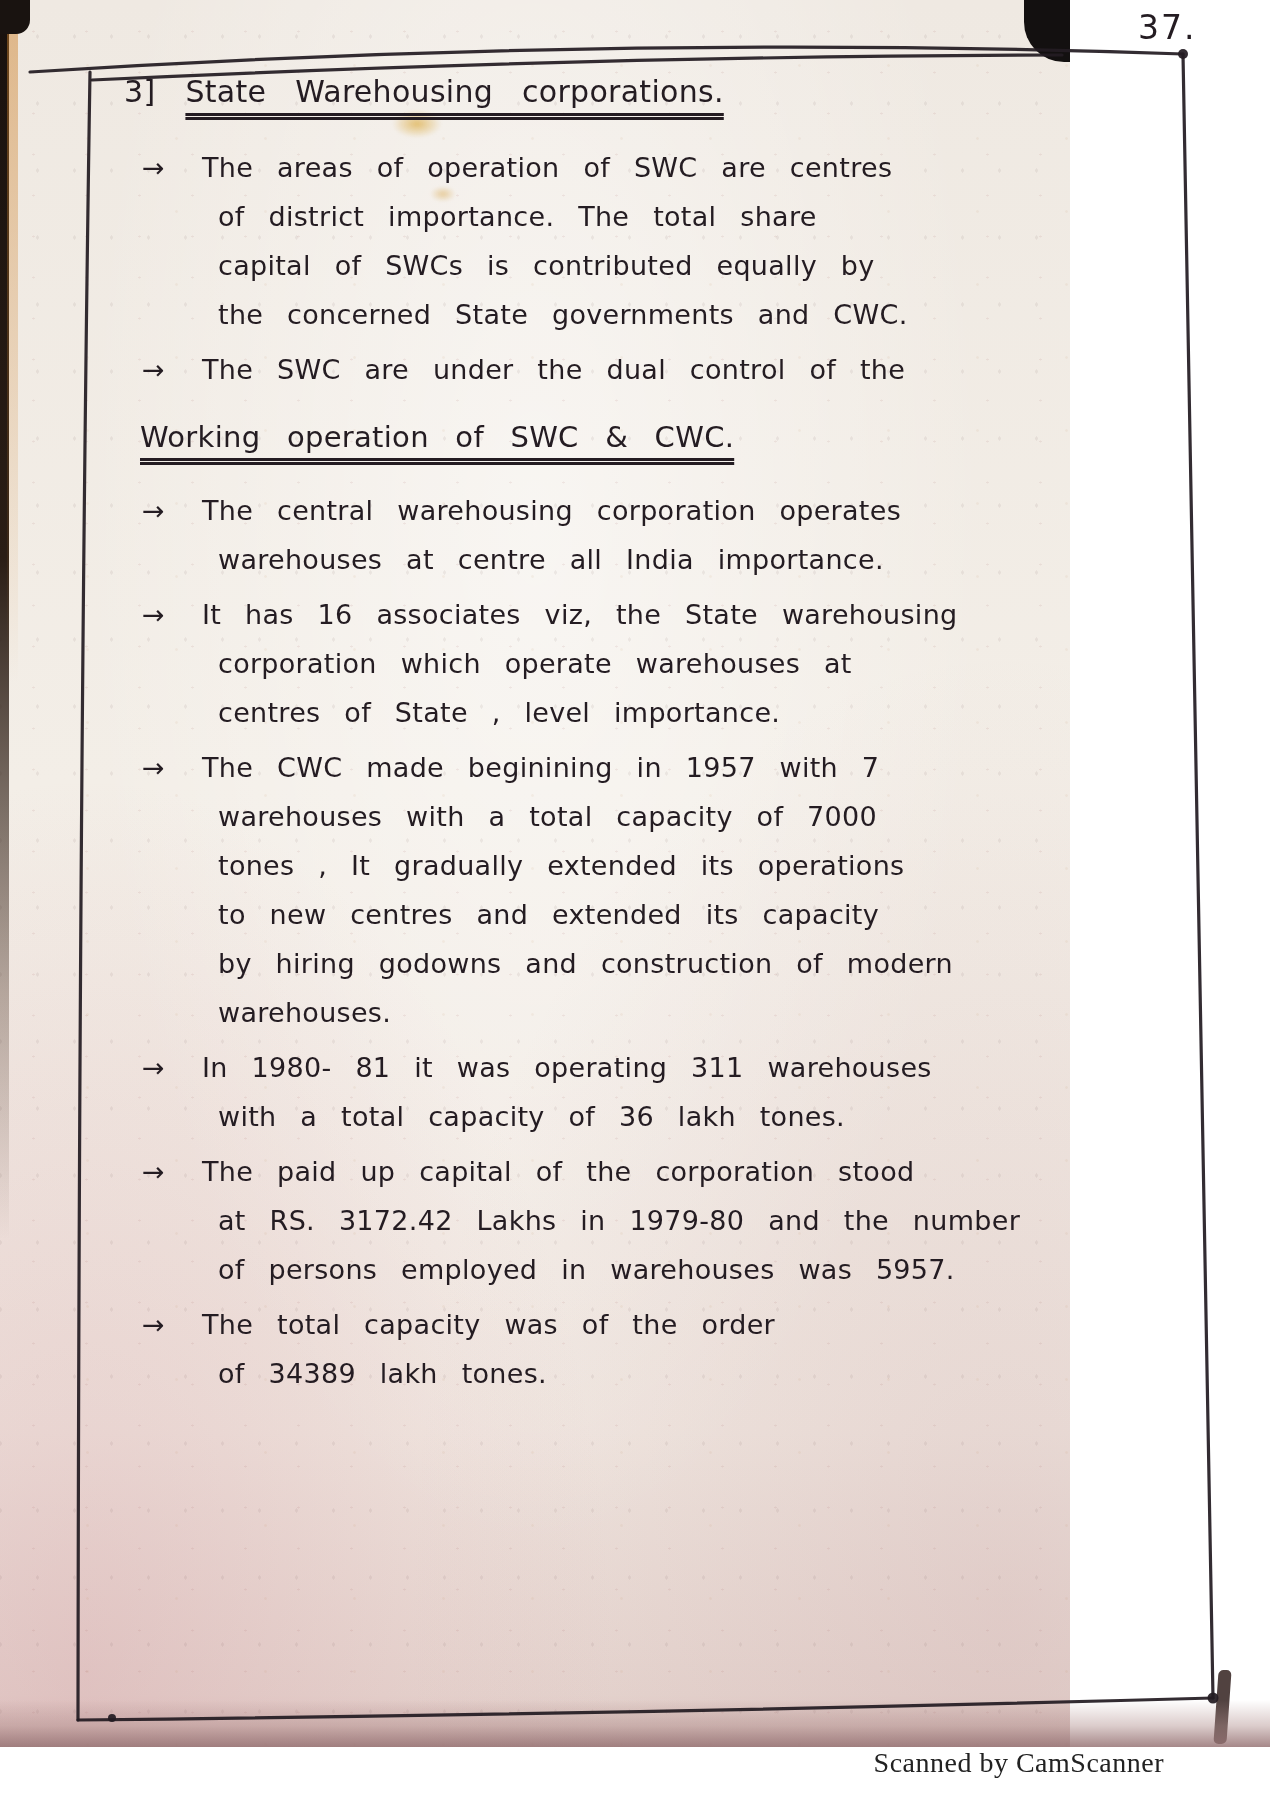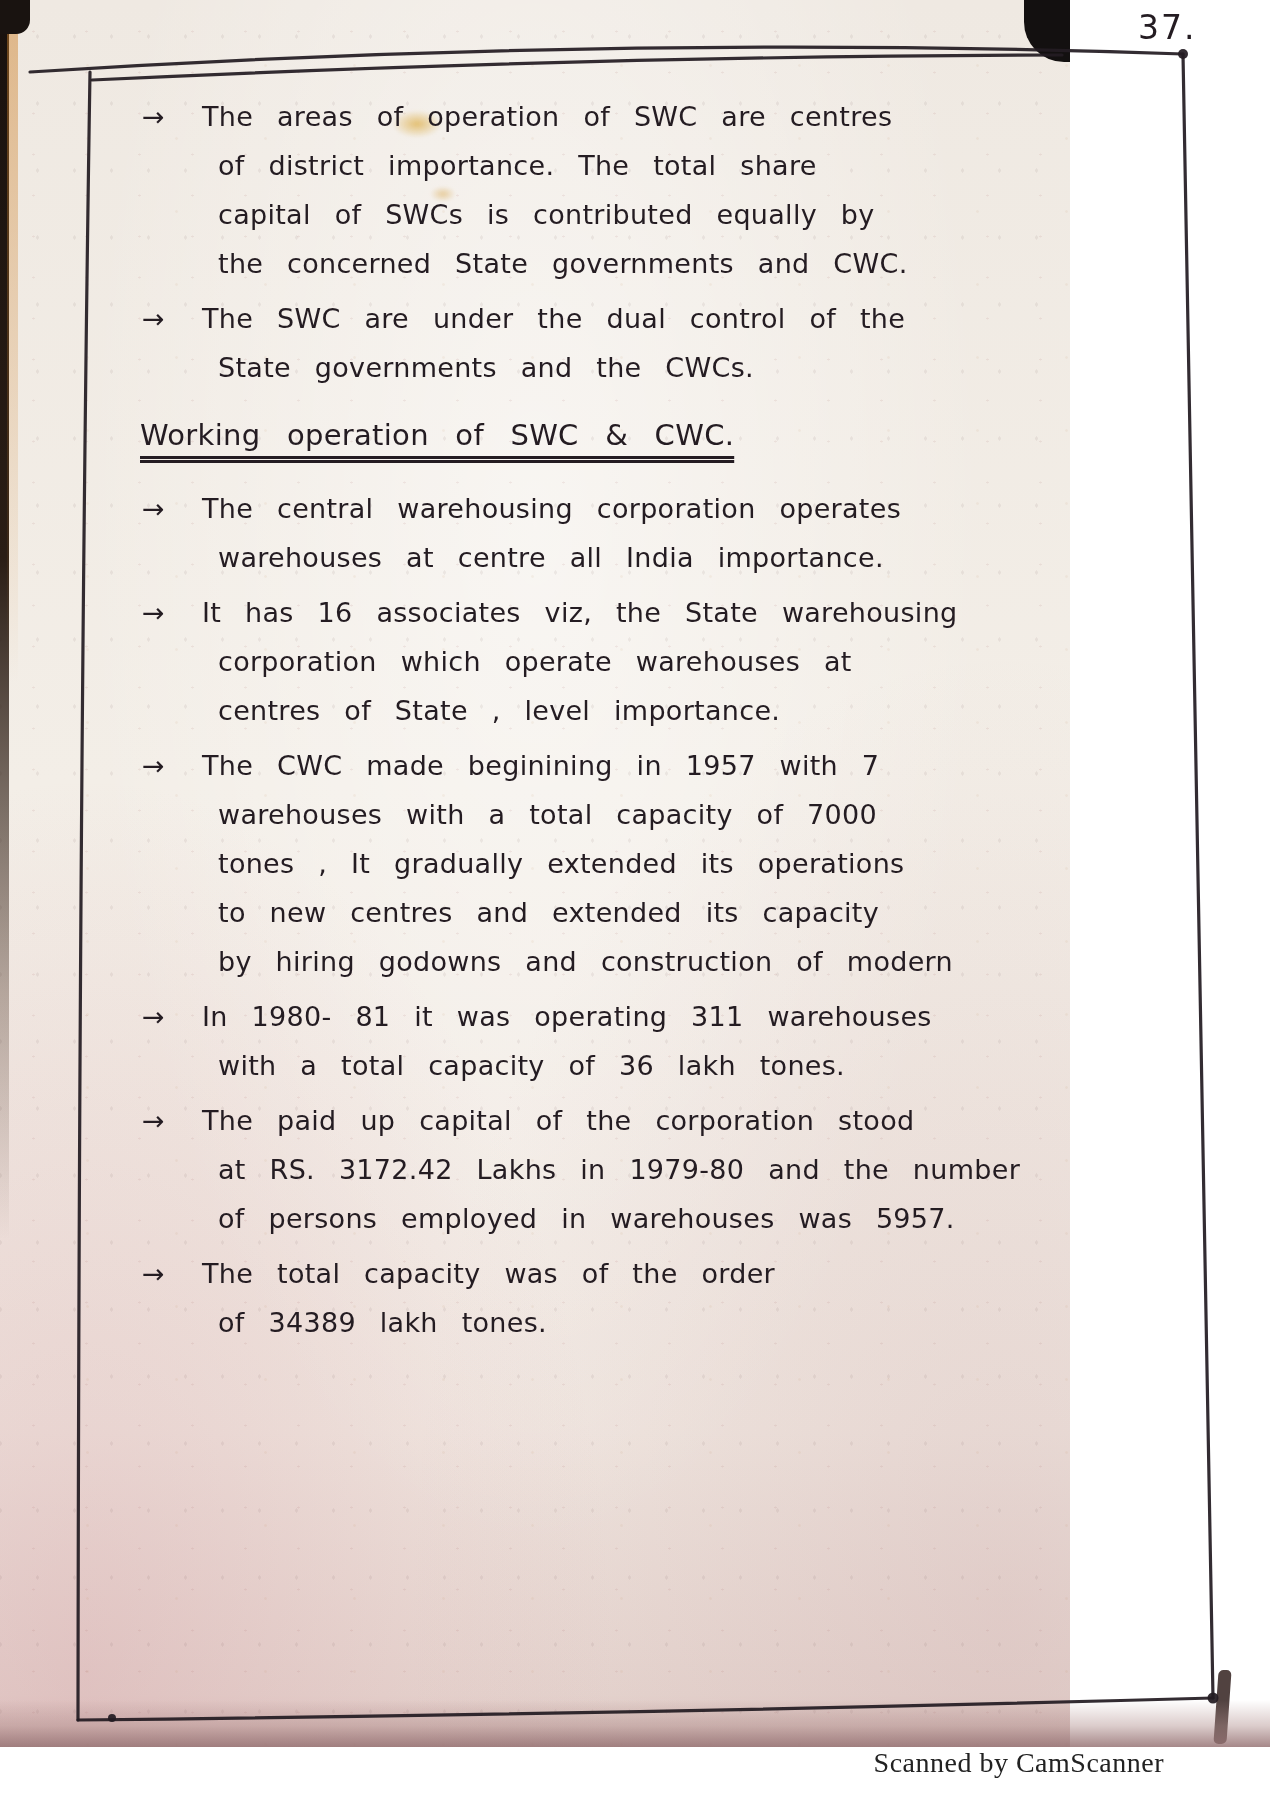--- a/index.html
+++ b/index.html
@@ -87,38 +87,40 @@
     <path d="M 1213 1698 Q 640 1714 78 1720"></path>
     <circle cx="1183" cy="54" r="5"></circle>
     <circle cx="1213" cy="1698" r="5.5"></circle>
     <circle cx="112" cy="1718" r="4"></circle>
   </svg>
 
   <div class="page-num ink">37.</div>
 
   <div class="content ink">
 
+    <div class="title-row">
+      <span class="title-num">3]</span><span class="title-text">State Warehousing corporations.</span>
+    </div>
 
     <div class="bullets">
 
       <div class="bullet">
         <span class="arrow">→</span>
         <div class="lines">
           <div class="bline">The areas of operation of SWC are centres</div>
           <div class="bline">of district importance. The total share</div>
           <div class="bline">capital of SWCs is contributed equally by</div>
           <div class="bline">the concerned State governments and CWC.</div>
         </div>
       </div>
 
       <div class="bullet">
         <span class="arrow">→</span>
         <div class="lines">
           <div class="bline">The SWC are under the dual control of the</div>
-          <div class="bline">State governments and the CWCs.</div>
         </div>
       </div>
     </div>
 
     <div class="heading">
       <span>Working operation of SWC &amp; CWC.</span>
     </div>
 
     <div class="bullets2">
 
@@ -140,20 +142,21 @@
       </div>
 
       <div class="bullet">
         <span class="arrow">→</span>
         <div class="lines">
           <div class="bline">The CWC made beginining in 1957 with 7</div>
           <div class="bline">warehouses with a total capacity of 7000</div>
           <div class="bline">tones , It gradually extended its operations</div>
           <div class="bline">to new centres and extended its capacity</div>
           <div class="bline">by hiring godowns and construction of modern</div>
+          <div class="bline">warehouses.</div>
         </div>
       </div>
 
       <div class="bullet">
         <span class="arrow">→</span>
         <div class="lines">
           <div class="bline">In 1980- 81 it was operating 311 warehouses</div>
           <div class="bline">with a total capacity of 36 lakh tones.</div>
         </div>
       </div>

